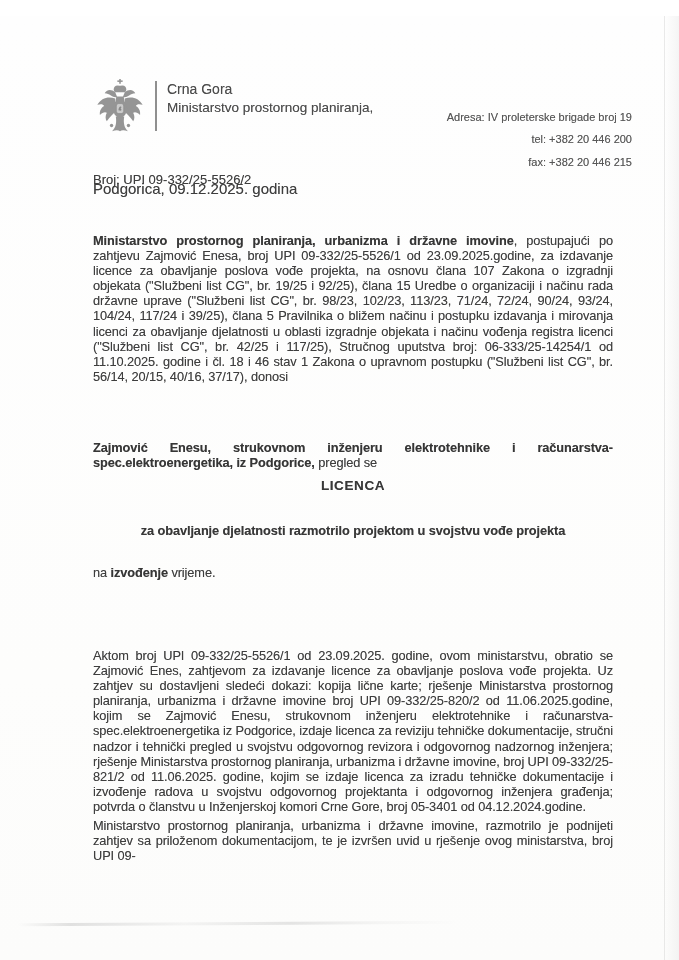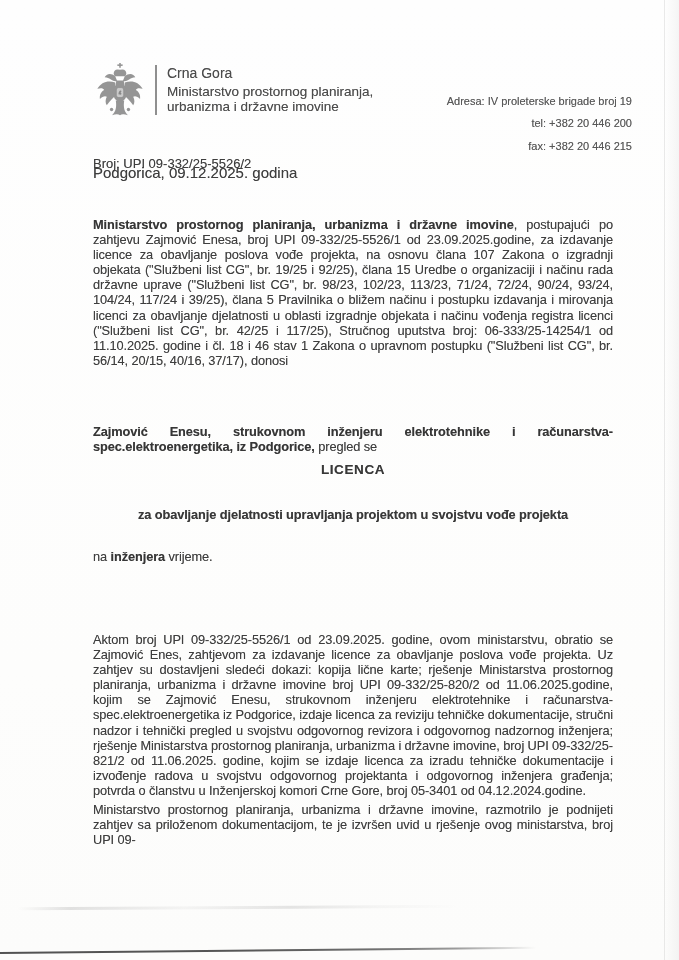--- a/index.html
+++ b/index.html
@@ -6,20 +6,21 @@
   body{
     width:679px;height:960px;
     background:#ffffff;
     font-family:"Liberation Sans", sans-serif;
     position:relative;overflow:hidden;
   }
   .page{
     position:absolute;inset:0;
     background:linear-gradient(180deg,#fefefe 0%,#fdfdfc 70%,#fcfcfb 100%);
     color:#3e3e3e;
+    margin-top:16px;
   }
   
   .t{ text-shadow:0 0 0.6px rgba(80,80,80,0.55); }
 
   
   .header{ position:absolute;left:95px;top:63px;display:flex;align-items:flex-start; }
   .coat{ width:50px;height:57px;filter:blur(.3px);opacity:.92; }
   .divider{ width:2px;height:50px;background:#8f8f8f;margin:2px 10px 0 10px; }
   .ministry{ padding-top:2px; }
   .country{ font-size:14px;color:#4c4c4c;margin-bottom:4px; }
@@ -92,42 +93,41 @@
           <circle cx="62" cy="88" r="3.2"></circle>
         </g>
         <rect x="39" y="46.5" width="14" height="19" rx="4.5" fill="#c6c6c6" stroke="#767676" stroke-width="1"></rect>
         <path d="M43 59 Q44 51 48 52 Q50 54 47 56 Q50 57 48 60 Z" fill="#7e7e7e"></path>
       </svg>
     </div>
     <div class="divider"></div>
     <div class="ministry">
       <div class="country t">Crna Gora</div>
       <div class="ministry-line t">Ministarstvo prostornog planiranja,</div>
-      <div class="ministry-line t">urbanizma i državne imovine</div>
     </div>
   </div>
 
   <div class="address t">
     <div>Adresa: IV proleterske brigade broj 19</div>
     <div>tel: +382 20 446 200</div>
     <div>fax: +382 20 446 215</div>
   </div>
 
   <div class="doc-number t">Broj: UPI 09-332/25-5526/2</div>
   <div class="place-date t">Podgorica, 09.12.2025. godina</div>
 
   <p class="block just intro t"><span class="b">Ministarstvo prostornog planiranja, urbanizma i državne imovine</span><span>, postupajući po zahtjevu Zajmović Enesa, broj UPI 09-332/25-5526/1 od 23.09.2025.godine, za izdavanje licence za obavljanje poslova vođe projekta, na osnovu člana 107 Zakona o izgradnji objekata ("Službeni list CG", br. 19/25 i 92/25), člana 15 Uredbe o organizaciji i načinu rada državne uprave ("Službeni list CG", br. 98/23, 102/23, 113/23, 71/24, 72/24, 90/24, 93/24, 104/24, 117/24 i 39/25), člana 5 Pravilnika o bližem načinu i postupku izdavanja i mirovanja licenci za obavljanje djelatnosti u oblasti izgradnje objekata i načinu vođenja registra licenci ("Službeni list CG", br. 42/25 i 117/25), Stručnog uputstva broj: 06-333/25-14254/1 od 11.10.2025. godine i čl. 18 i 46 stav 1 Zakona o upravnom postupku ("Službeni list CG", br. 56/14, 20/15, 40/16, 37/17), donosi</span></p>
 
 
   <p class="block just award t"><span class="b">Zajmović Enesu, strukovnom inženjeru elektrotehnike i računarstva-spec.elektroenergetika,  iz Podgorice,</span><span> pregled se</span></p>
 
   <div class="block center licenca-title t">LICENCA</div>
-  <div class="block center scope t">za obavljanje djelatnosti upravljanja projektom u svojstvu vođe projekta</div>
+  <div class="block center scope t">za obavljanje djelatnosti razmotrilo projektom u svojstvu vođe projekta</div>
 
-  <p class="block duration t"><span>na </span><span class="b">inženjera</span><span> vrijeme.</span></p>
+  <p class="block duration t"><span>na </span><span class="b">izvođenje</span><span> vrijeme.</span></p>
 
   <p class="block just expl1 t">Aktom broj UPI 09-332/25-5526/1 od 23.09.2025. godine, ovom ministarstvu, obratio se Zajmović Enes, zahtjevom za izdavanje licence za obavljanje poslova vođe projekta. Uz zahtjev su dostavljeni sledeći dokazi: kopija lične karte; rješenje Ministarstva prostornog planiranja, urbanizma i državne imovine broj UPI 09-332/25-820/2 od 11.06.2025.godine, kojim se Zajmović Enesu, strukovnom inženjeru elektrotehnike i računarstva-spec.elektroenergetika iz Podgorice, izdaje licenca za reviziju tehničke dokumentacije, stručni nadzor i tehnički pregled u svojstvu odgovornog revizora i odgovornog nadzornog inženjera; rješenje Ministarstva prostornog planiranja, urbanizma i državne imovine, broj UPI 09-332/25-821/2 od 11.06.2025. godine, kojim se izdaje licenca za izradu tehničke dokumentacije i izvođenje radova u svojstvu odgovornog projektanta i odgovornog inženjera građenja; potvrda o članstvu u Inženjerskoj komori Crne Gore, broj 05-3401 od 04.12.2024.godine.</p>
   <p class="block just expl2 t">Ministarstvo prostornog planiranja, urbanizma i državne imovine, razmotrilo je podnijeti zahtjev sa priloženom dokumentacijom, te je izvršen uvid u rješenje ovog ministarstva, broj UPI 09-</p>
 
   <div class="artifact-smudge"></div>
   <div class="artifact-bottom-line"></div>
   <div class="artifact-right-band"></div>
   <div class="artifact-right-line"></div>
 
 </div>

